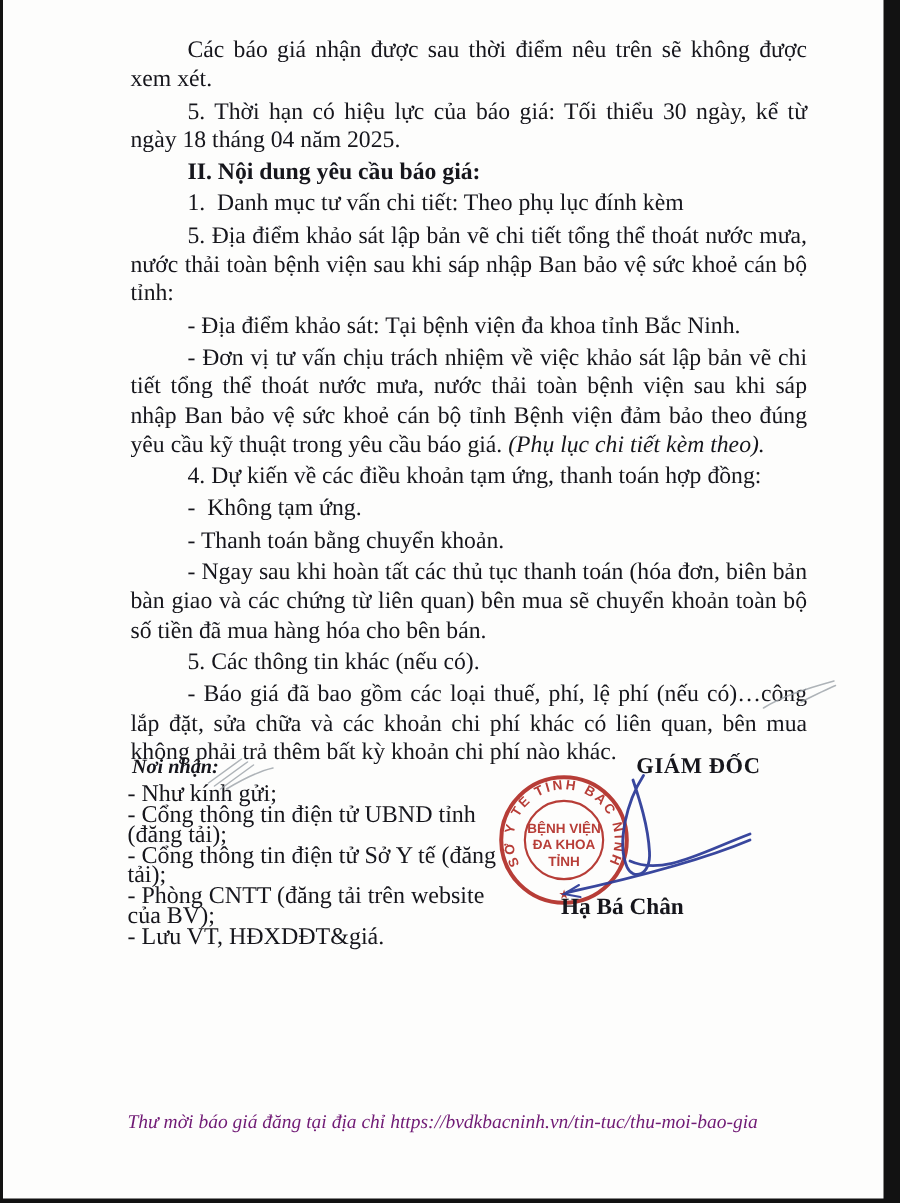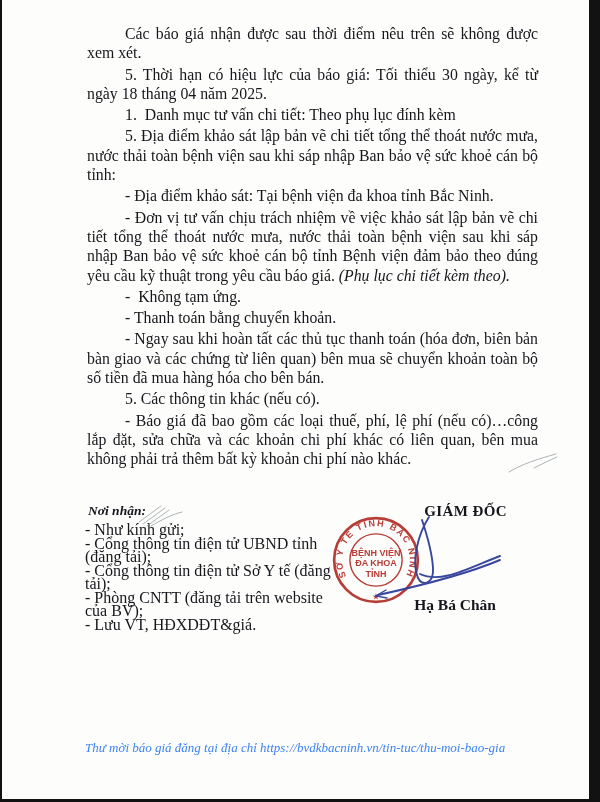--- a/index.html
+++ b/index.html
@@ -15,47 +15,49 @@
   .doc-body p{margin:2px;text-indent:38px;}
   .doc-body p.bold{font-weight:bold;}
   .doc-body i{font-style:italic;}
 
   .recipients{position:absolute;left:85px;top:503px;width:260px;}
   .recipients-heading{font-weight:bold;font-style:italic;font-size:13.5px;margin:0 0 4px 3px;}
   .recipient-item{font-size:16px;line-height:13.5px;}
 
   .director-title{position:absolute;left:375px;top:503px;width:132px;text-align:right;
                   font-weight:bold;font-size:15px;letter-spacing:.4px;}
-  .signer-name{position:absolute;left:364px;top:596px;width:132px;text-align:right;
+  .signer-name{position:absolute;left:374px;top:596px;width:132px;text-align:left;
                font-weight:bold;font-size:15.5px;}
 
   .stamp{position:absolute;left:331px;top:515px;width:90px;height:90px;opacity:.95;}
   .stamp text{font-family:"Liberation Sans", sans-serif;font-weight:bold;}
   .signature-svg{position:absolute;left:352px;top:510px;width:160px;height:95px;}
   .scribble{position:absolute;}
 
   .footer-note{position:absolute;left:85px;top:740px;width:470px;
-               font-style:italic;font-size:13px;color:#3b82f6;}
+               font-style:italic;font-size:13px;color:#701a75;}
 </style>
 </head>
 <body>
 
 <div class="page">
 
   <div class="edge edge-left"></div>
   <div class="edge edge-right"></div>
   <div class="edge edge-bottom"></div>
 
   <div class="doc-body">
     <p>Các báo giá nhận được sau thời điểm nêu trên sẽ không được xem xét.</p>
     <p>5. Thời hạn có hiệu lực của báo giá: Tối thiểu 30 ngày, kể từ ngày 18 tháng 04 năm 2025.</p>
+    <p class="bold">II. Nội dung yêu cầu báo giá:</p>
     <p>1. &nbsp;Danh mục tư vấn chi tiết: Theo phụ lục đính kèm</p>
     <p>5. Địa điểm khảo sát lập bản vẽ chi tiết tổng thể thoát nước mưa, nước thải toàn bệnh viện sau khi sáp nhập Ban bảo vệ sức khoẻ cán bộ tỉnh:</p>
     <p>- Địa điểm khảo sát: Tại bệnh viện đa khoa tỉnh Bắc Ninh.</p>
     <p><span>- Đơn vị tư vấn chịu trách nhiệm về việc khảo sát lập bản vẽ chi tiết tổng thể thoát nước mưa, nước thải toàn bệnh viện sau khi sáp nhập Ban bảo vệ sức khoẻ cán bộ tỉnh Bệnh viện đảm bảo theo đúng yêu cầu kỹ thuật trong yêu cầu báo giá. </span><i>(Phụ lục chi tiết kèm theo).</i></p>
+    <p>4. Dự kiến về các điều khoản tạm ứng, thanh toán hợp đồng:</p>
     <p>- &nbsp;Không tạm ứng.</p>
     <p>- Thanh toán bằng chuyển khoản.</p>
     <p>- Ngay sau khi hoàn tất các thủ tục thanh toán (hóa đơn, biên bản bàn giao và các chứng từ liên quan) bên mua sẽ chuyển khoản toàn bộ số tiền đã mua hàng hóa cho bên bán.</p>
     <p>5. Các thông tin khác (nếu có).</p>
     <p>- Báo giá đã bao gồm các loại thuế, phí, lệ phí (nếu có)…công lắp đặt, sửa chữa và các khoản chi phí khác có liên quan, bên mua không phải trả thêm bất kỳ khoản chi phí nào khác.</p>
   </div>
 
   <svg class="scribble" style="left:506px;top:452px;" width="55" height="24" viewBox="0 0 55 24">
     <path d="M 3 20 C 16 12 32 7 50 2 M 28 16 C 36 12 44 8 51 5" fill="none" stroke="#9aa0a6" stroke-width="1" stroke-linecap="round" opacity="0.8"></path>
   </svg>

